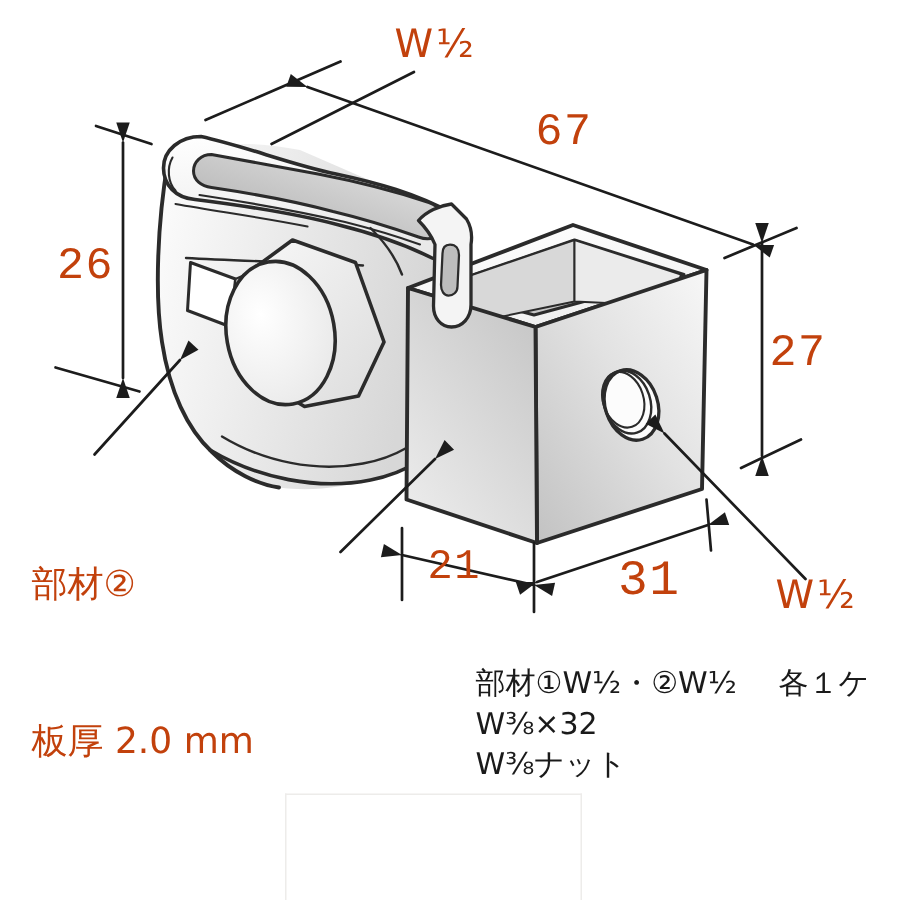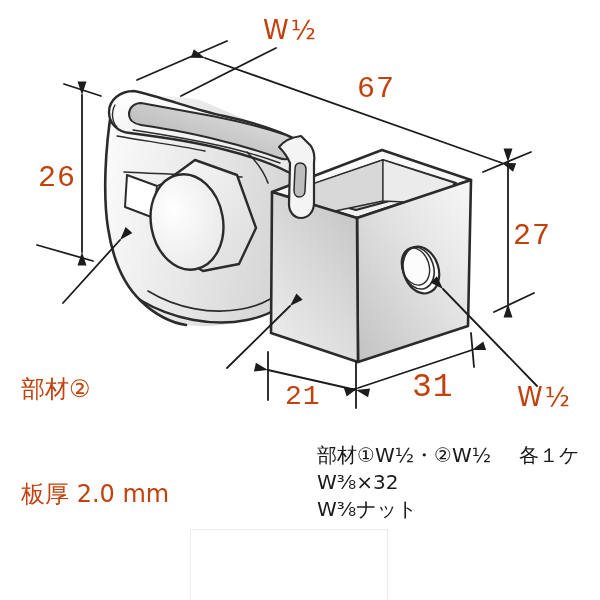--- a/index.html
+++ b/index.html
@@ -142,21 +142,21 @@
   </svg>
 
   <div class="lbl thread" style="left:263px;top:15px;">W½</div>
 
   <div class="lbl dim" style="left:357px;top:72px;">67</div>
 
   <div class="lbl dim" style="left:38px;top:161px;text-align:center;">26</div>
 
   <div class="lbl dim" style="left:513px;top:207px;margin-top:12px;">27</div>
 
-  <div class="lbl dim" style="left:285px;top:381px;font-size:28px;">21</div>
+  <div class="lbl dim" style="left:285px;top:363px;font-size:28px;">21</div>
 
   <div class="lbl dim" style="left:412px;top:369px;font-size:33px;">31</div>
 
   <div class="lbl thread" style="left:517px;top:382px;">W½</div>
 
   <div class="lbl jp" style="left:21px;top:302px;">
     <div>部材②</div>
     <div>板厚 2.0 mm</div>
   </div>
 

